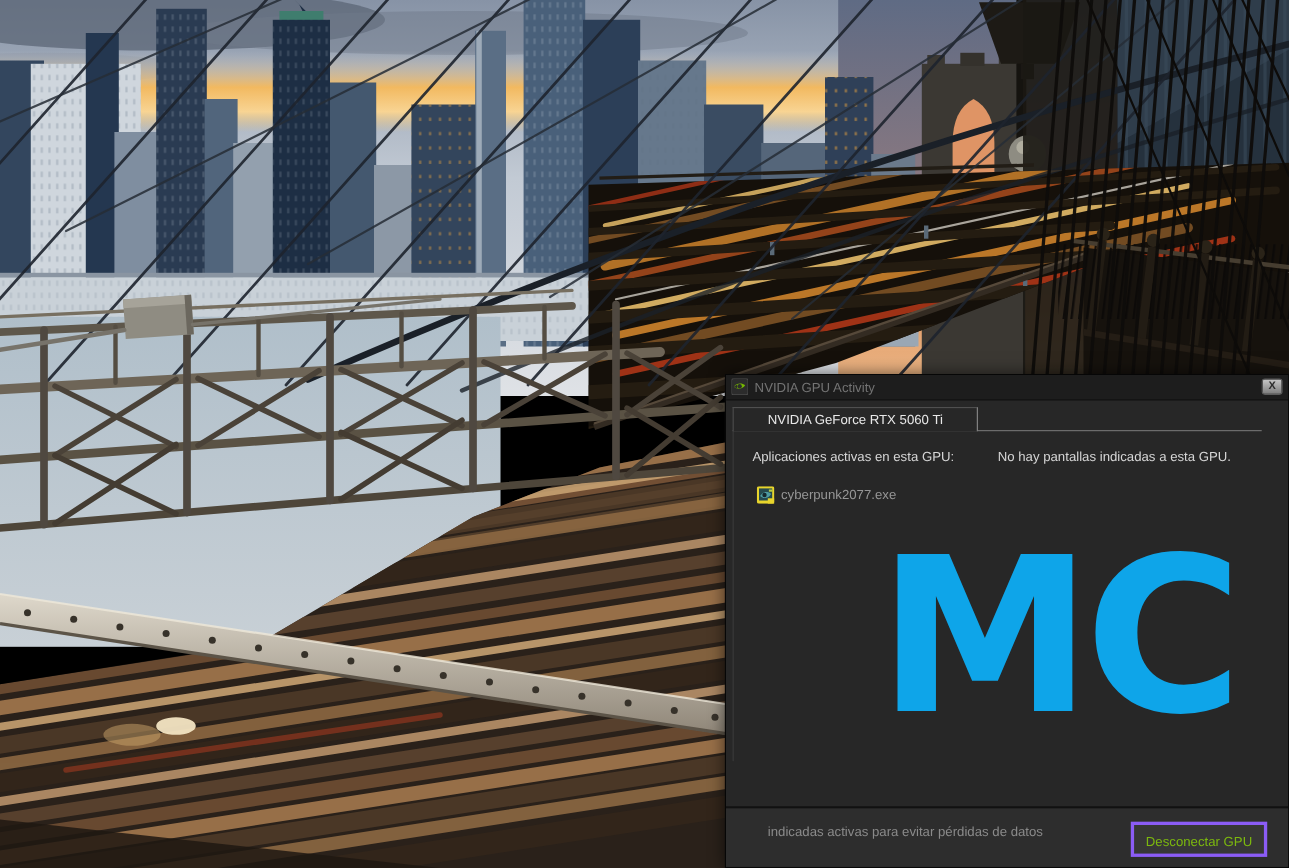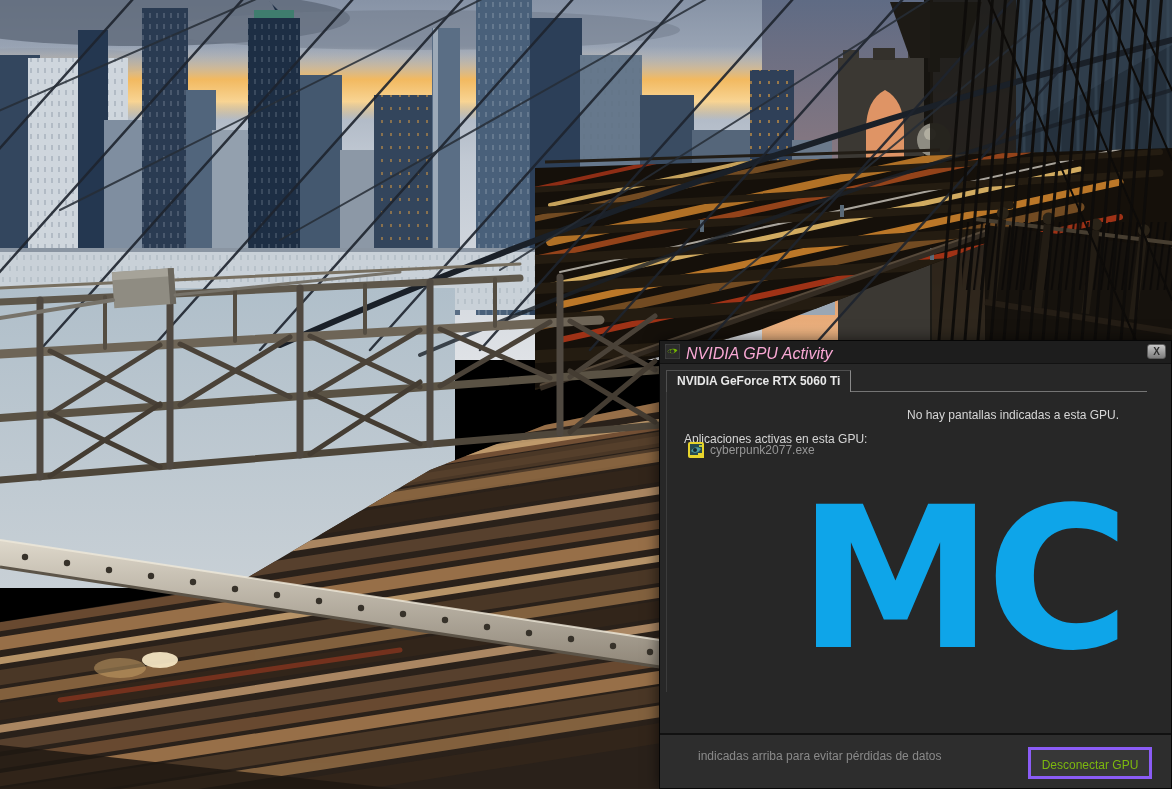--- a/index.html
+++ b/index.html
@@ -7,32 +7,32 @@
        font-family:"Liberation Sans",sans-serif;}
   
   #wallpaper{position:absolute;left:0;top:0;width:1172px;height:789px;display:block;}
   
   .dialog{position:absolute;left:659px;top:340px;width:513px;height:449px;
           background:#272727;border:1px solid #060606;box-sizing:border-box;
           color:#d6d6d6;font-size:12px;box-shadow:0 0 14px rgba(0,0,0,.6);}
   .titlebar{position:absolute;left:0;top:0;right:0;height:22px;background:#1d1d1d;
             border-bottom:1px solid #121212;}
   .title-icon{position:absolute;left:5px;top:3px;width:15px;height:15px;display:block;}
-  .title-text{position:absolute;left:26px;top:4px;color:#f9a8d4;font-size:16px;white-space:nowrap;font-style:italic;}
+  .title-text{position:absolute;left:26px;top:4px;color:#737373;font-size:12px;white-space:nowrap;}
   .close-btn{position:absolute;right:5px;top:3px;width:19px;height:15px;border-radius:3px;
              background:linear-gradient(#c6c6c6,#7d7d7d);border:1px solid #5c5c5c;
              color:#2e2e2e;font-size:10px;font-weight:bold;line-height:14px;text-align:center;
              box-sizing:border-box;}
-  .tab{position:absolute;left:6px;top:29px;height:22px;line-height:21px;padding:0 10px;
+  .tab{position:absolute;left:6px;top:29px;height:22px;line-height:21px;padding:0 31px;
        background:#272727;color:#e8e8e8;border:1px solid #4f4f4f;border-right:1px solid #8a8a8a;
-       border-bottom:none;box-sizing:border-box;z-index:2;white-space:nowrap;font-weight:bold;}
+       border-bottom:none;box-sizing:border-box;z-index:2;white-space:nowrap;}
   .tabline{position:absolute;left:6px;right:24px;top:50px;height:1px;background:#757575;z-index:1;}
   .paneline{position:absolute;left:6px;top:51px;height:300px;width:1px;background:#3b3b3b;}
   .row-labels{position:absolute;left:0;top:67px;width:100%;}
-  .lbl-active{position:absolute;left:24px;top:0;color:#d6d6d6;white-space:nowrap;margin-top:24px;}
+  .lbl-active{position:absolute;left:24px;top:0;color:#d6d6d6;white-space:nowrap;}
   .lbl-displays{position:absolute;left:247px;top:0;color:#d6d6d6;white-space:nowrap;}
   .app-row{position:absolute;left:28px;top:100px;height:18px;display:flex;align-items:center;}
   .app-icon{width:16px;height:16px;display:block;}
   .app-name{margin-left:6px;color:#969696;text-align:center;}
   .watermark{position:absolute;left:138px;top:140px;font-size:196px;font-weight:bold;
              letter-spacing:-7px;color:#0ea5e9;line-height:196px;white-space:nowrap;
              font-family:"DejaVu Sans","Liberation Sans",sans-serif;}
   .sep{position:absolute;left:0;right:0;top:392px;height:2px;background:#111111;}
   .footer{position:absolute;left:0;right:0;top:394px;bottom:0;background:#2d2d2d;}
   .warning{position:absolute;left:38px;top:13px;color:#8a8a8a;line-height:16px;}
@@ -421,18 +421,18 @@
     </svg>
     <span class="app-name">cyberpunk2077.exe</span>
   </div>
 
   <div class="watermark">MC</div>
 
   <div class="sep"></div>
 
   <div class="footer">
     <div class="warning">
-      <div>indicadas arriba para evitar pérdidas de datos</div>
+      <div>indicadas activas para evitar pérdidas de datos</div>
     </div>
     <div class="disconnect-btn">Desconectar GPU</div>
   </div>
 
 </div>
 
 </body></html>

